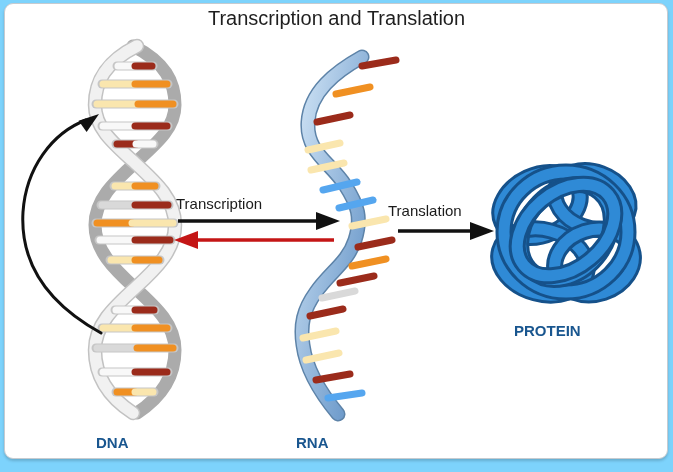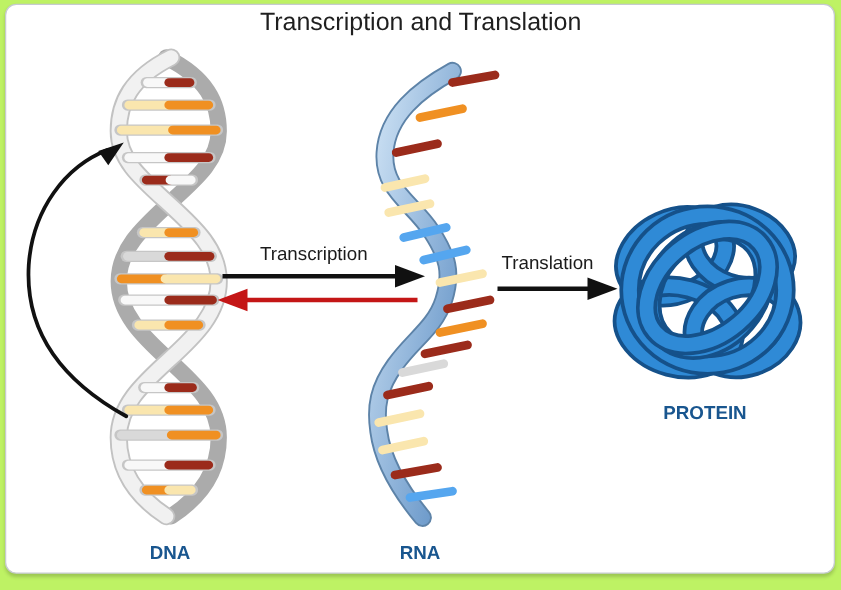--- a/index.html
+++ b/index.html
@@ -2,36 +2,35 @@
 <html><head>
 <meta charset="utf-8">
 <style>
   * { margin: 0; padding: 0; box-sizing: border-box; }
   html, body { background: #ffffff; }
   body { font-family: "Liberation Sans", sans-serif; }
   .stage {
     position: relative;
     width: 673px;
     height: 472px;
-    background: #bef264;
+    background: #7dd3fc;
     overflow: hidden;
   }
   .card {
     position: absolute;
     left: 4px; top: 3px;
     width: 664px; height: 456px;
     background: #ffffff;
     border: 1px solid #c6cbd0;
     border-radius: 9px;
     box-shadow: 0 2px 3px rgba(0,0,0,0.18);
   }
   .diagram-svg { position: absolute; left: 0; top: 0; }
   .lbl {
     position: absolute;
-    text-align: center;
     color: #1b1b1b;
     font-size: 15px;
     line-height: 18px;
     white-space: nowrap;
   }
   .title {
     position: absolute;
     left: 0; top: 7px;
     width: 673px;
     text-align: center;

